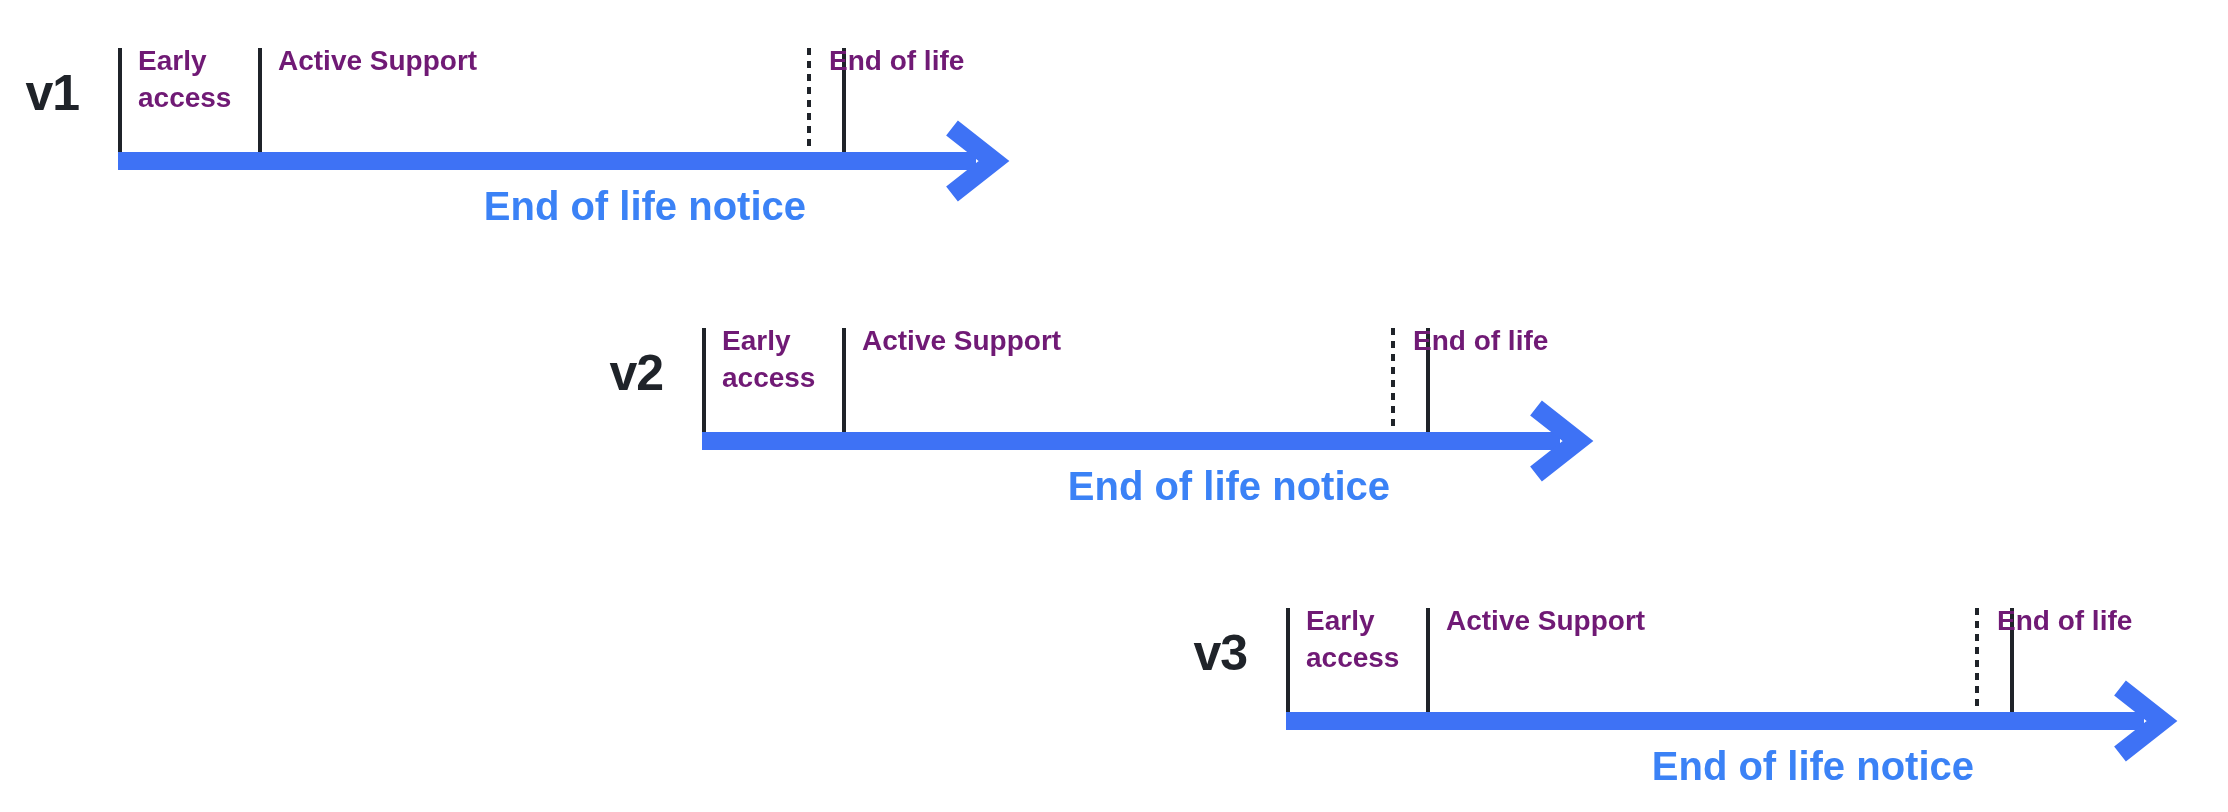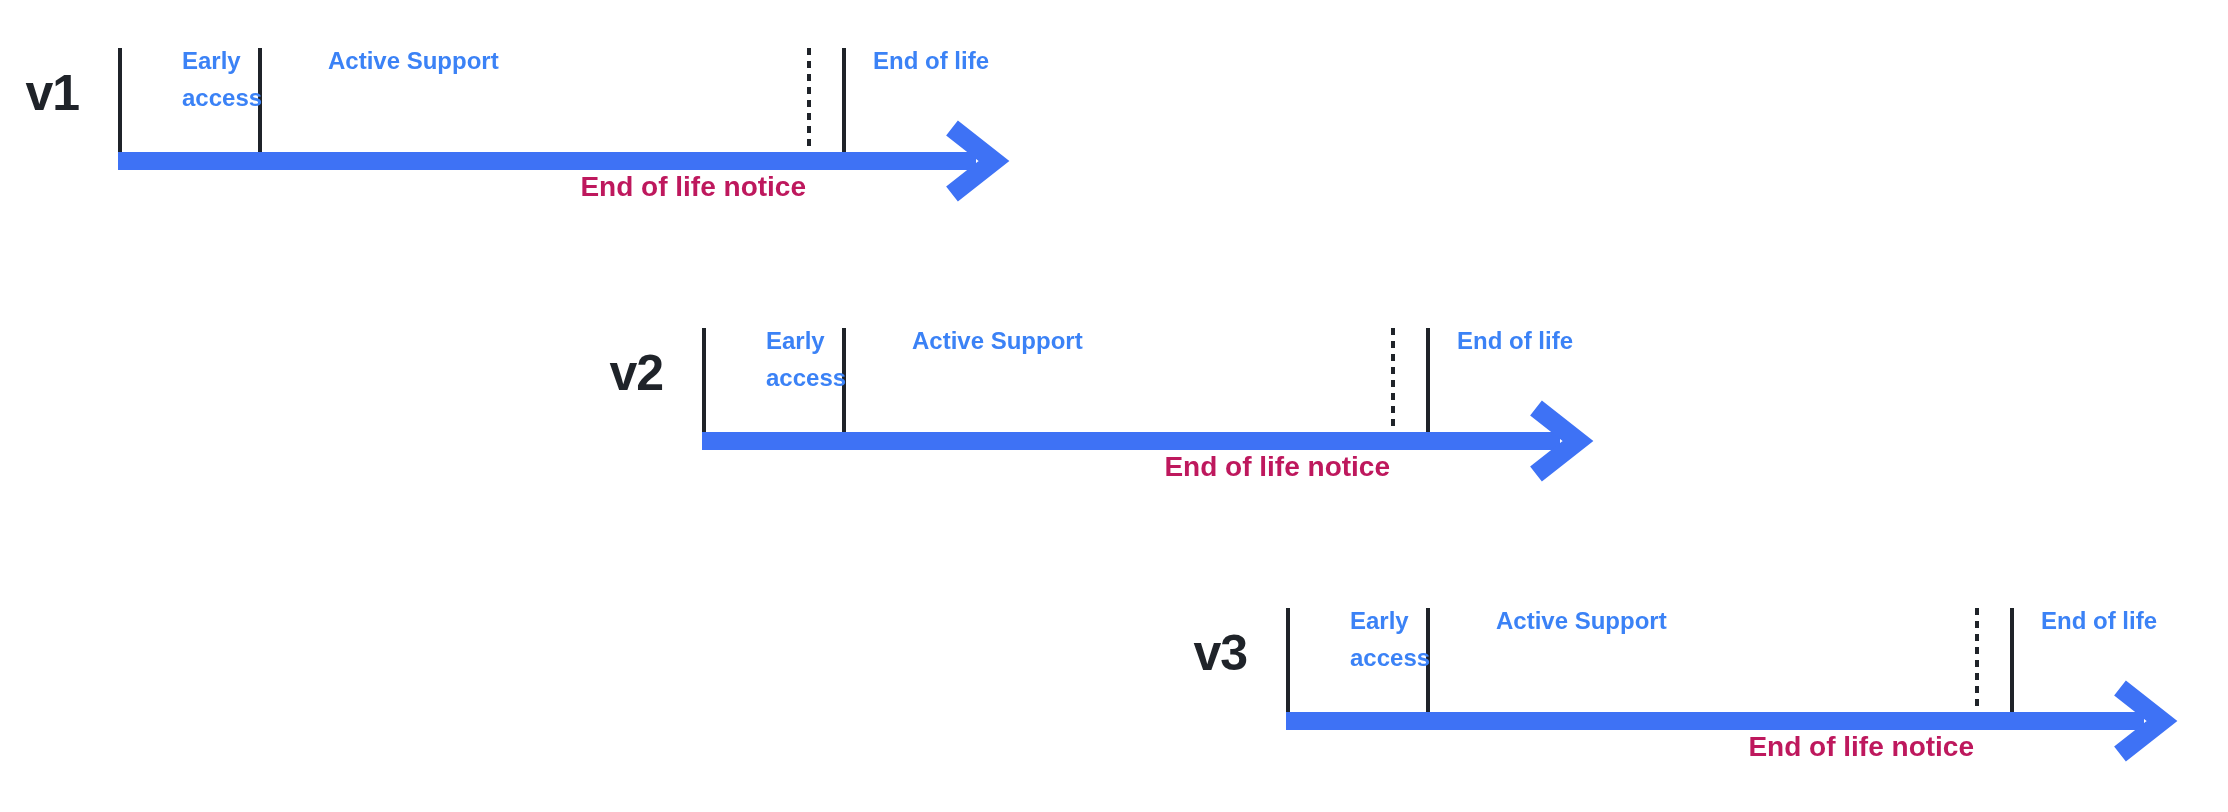--- a/index.html
+++ b/index.html
@@ -56,45 +56,44 @@
   }
   .arrow-head {
     fill: none;
     stroke-width: 19;
     stroke-linecap: butt;
     stroke-linejoin: miter;
   }
   .phase-label {
     position: absolute;
     top: -6px;
-    font-size: 24px;
+    font-size: 28px;
     font-weight: 700;
     line-height: 37px;
     white-space: nowrap;
-    color: #3b82f6;
-    margin-left: 44px;
+    color: #701a75;
   }
   .phase-label.early-access {
     left: 20px;
     width: 126px;
     white-space: normal;
   }
-  .phase-label.active-support { left: 166px; }
+  .phase-label.active-support { left: 160px; }
   .phase-label.end-of-life { left: 711px; }
   .notice-label {
     position: absolute;
     left: 0;
-    top: 120px;
+    top: 140px;
     width: 688px;
     text-align: right;
-    font-size: 28px;
+    font-size: 40px;
     font-weight: 700;
     line-height: 37px;
     white-space: nowrap;
-    color: #be185d;
+    color: #3b82f6;
   }
 </style>
 </head>
 <body>
 
 <div class="timeline-row v1">
   <div class="version-label">v1</div>
   <svg class="timeline-svg" width="920" height="170">
     <line class="tick" x1="2" y1="0" x2="2" y2="104"></line>
     <line class="tick" x1="142" y1="0" x2="142" y2="104"></line>

